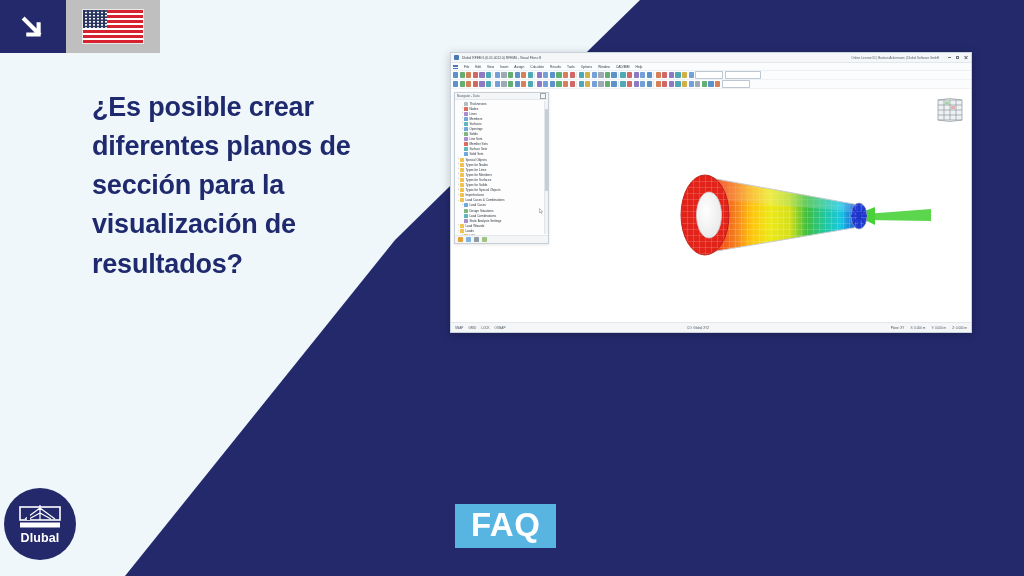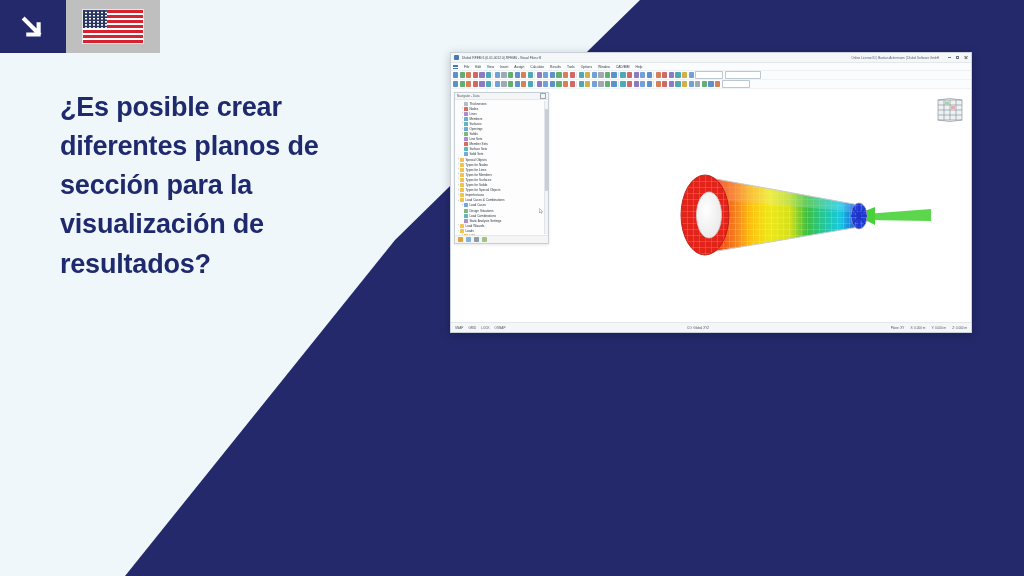--- a/index.html
+++ b/index.html
@@ -17,21 +17,21 @@
   .flag{width:60px;height:33px;position:relative;overflow:hidden;background:#fff;
         box-shadow:0 0 0 1px #e8e8e8;}
   .flag .stripes{position:absolute;inset:0;
     background:repeating-linear-gradient(to bottom,#d7232f 0 2.54px,#ffffff 2.54px 5.08px);}
   .flag .canton{position:absolute;left:0;top:0;width:24px;height:17.8px;background:#2a3560;}
   .flag .stars{position:absolute;left:0;top:0;width:24px;height:17.8px;
     background-image:radial-gradient(#fff 0.7px, transparent 0.9px);
     background-size:4px 3.1px;background-position:1px 1px;}
 
   
-  .question{position:absolute;left:60px;top:88px;width:350px;z-index:6;
+  .question{position:absolute;left:92px;top:88px;width:350px;z-index:6;
     color:#1f2a6e;font-size:27px;line-height:1.45;font-weight:700;letter-spacing:-0.2px;}
 
   
   .logo{position:absolute;left:4px;bottom:16px;width:72px;height:72px;border-radius:50%;
     background:#23296b;display:flex;flex-direction:column;align-items:center;
     justify-content:center;z-index:7;}
   .logo .mark{width:42px;height:26px;position:relative;margin-bottom:2px;}
   .logo .mark svg{width:42px;height:26px;display:block;}
   .logo .name{color:#fff;font-size:12.5px;font-weight:700;letter-spacing:.1px;line-height:1;}
 
@@ -129,22 +129,34 @@
       <div class="flag">
         <div class="stripes"></div>
         <div class="canton"></div>
         <div class="stars"></div>
       </div>
     </div>
   </div>
 
   <div class="question">¿Es posible crear diferentes planos de sección para la visualización de resultados?</div>
 
+  <div class="logo">
+    <div class="mark">
+      <svg viewBox="0 0 42 26" aria-hidden="true">
+        <rect x="1" y="3" width="40" height="13" fill="none" stroke="#fff" stroke-width="1.6"></rect>
+        <rect x="1" y="18.5" width="40" height="5" fill="#fff"></rect>
+        <path d="M21 1 L21 16 M21 4 L6 15 M21 4 L36 15 M21 9 L10 15 M21 9 L32 15" stroke="#fff" stroke-width="1.2" fill="none"></path>
+        <rect x="8" y="7" width="3" height="9" fill="#23296b"></rect>
+      </svg>
+    </div>
+    <div class="name">Dlubal</div>
+  </div>
 
   <div class="faq">
+    <div class="faq-badge">FAQ</div>
   </div>
 
   <div class="app">
 
     <div class="titlebar">
       <div class="tb-ico"></div>
       <div class="tb-title">Dlubal RFEM 6 (6.01.0012.0) RFEM6 - Visual Files.rf6</div>
       <div class="tb-spacer"></div>
       <div class="tb-lic">Online License ID | Bastian Ackermann | Dlubal Software GmbH</div>
       <div class="wbtns">

